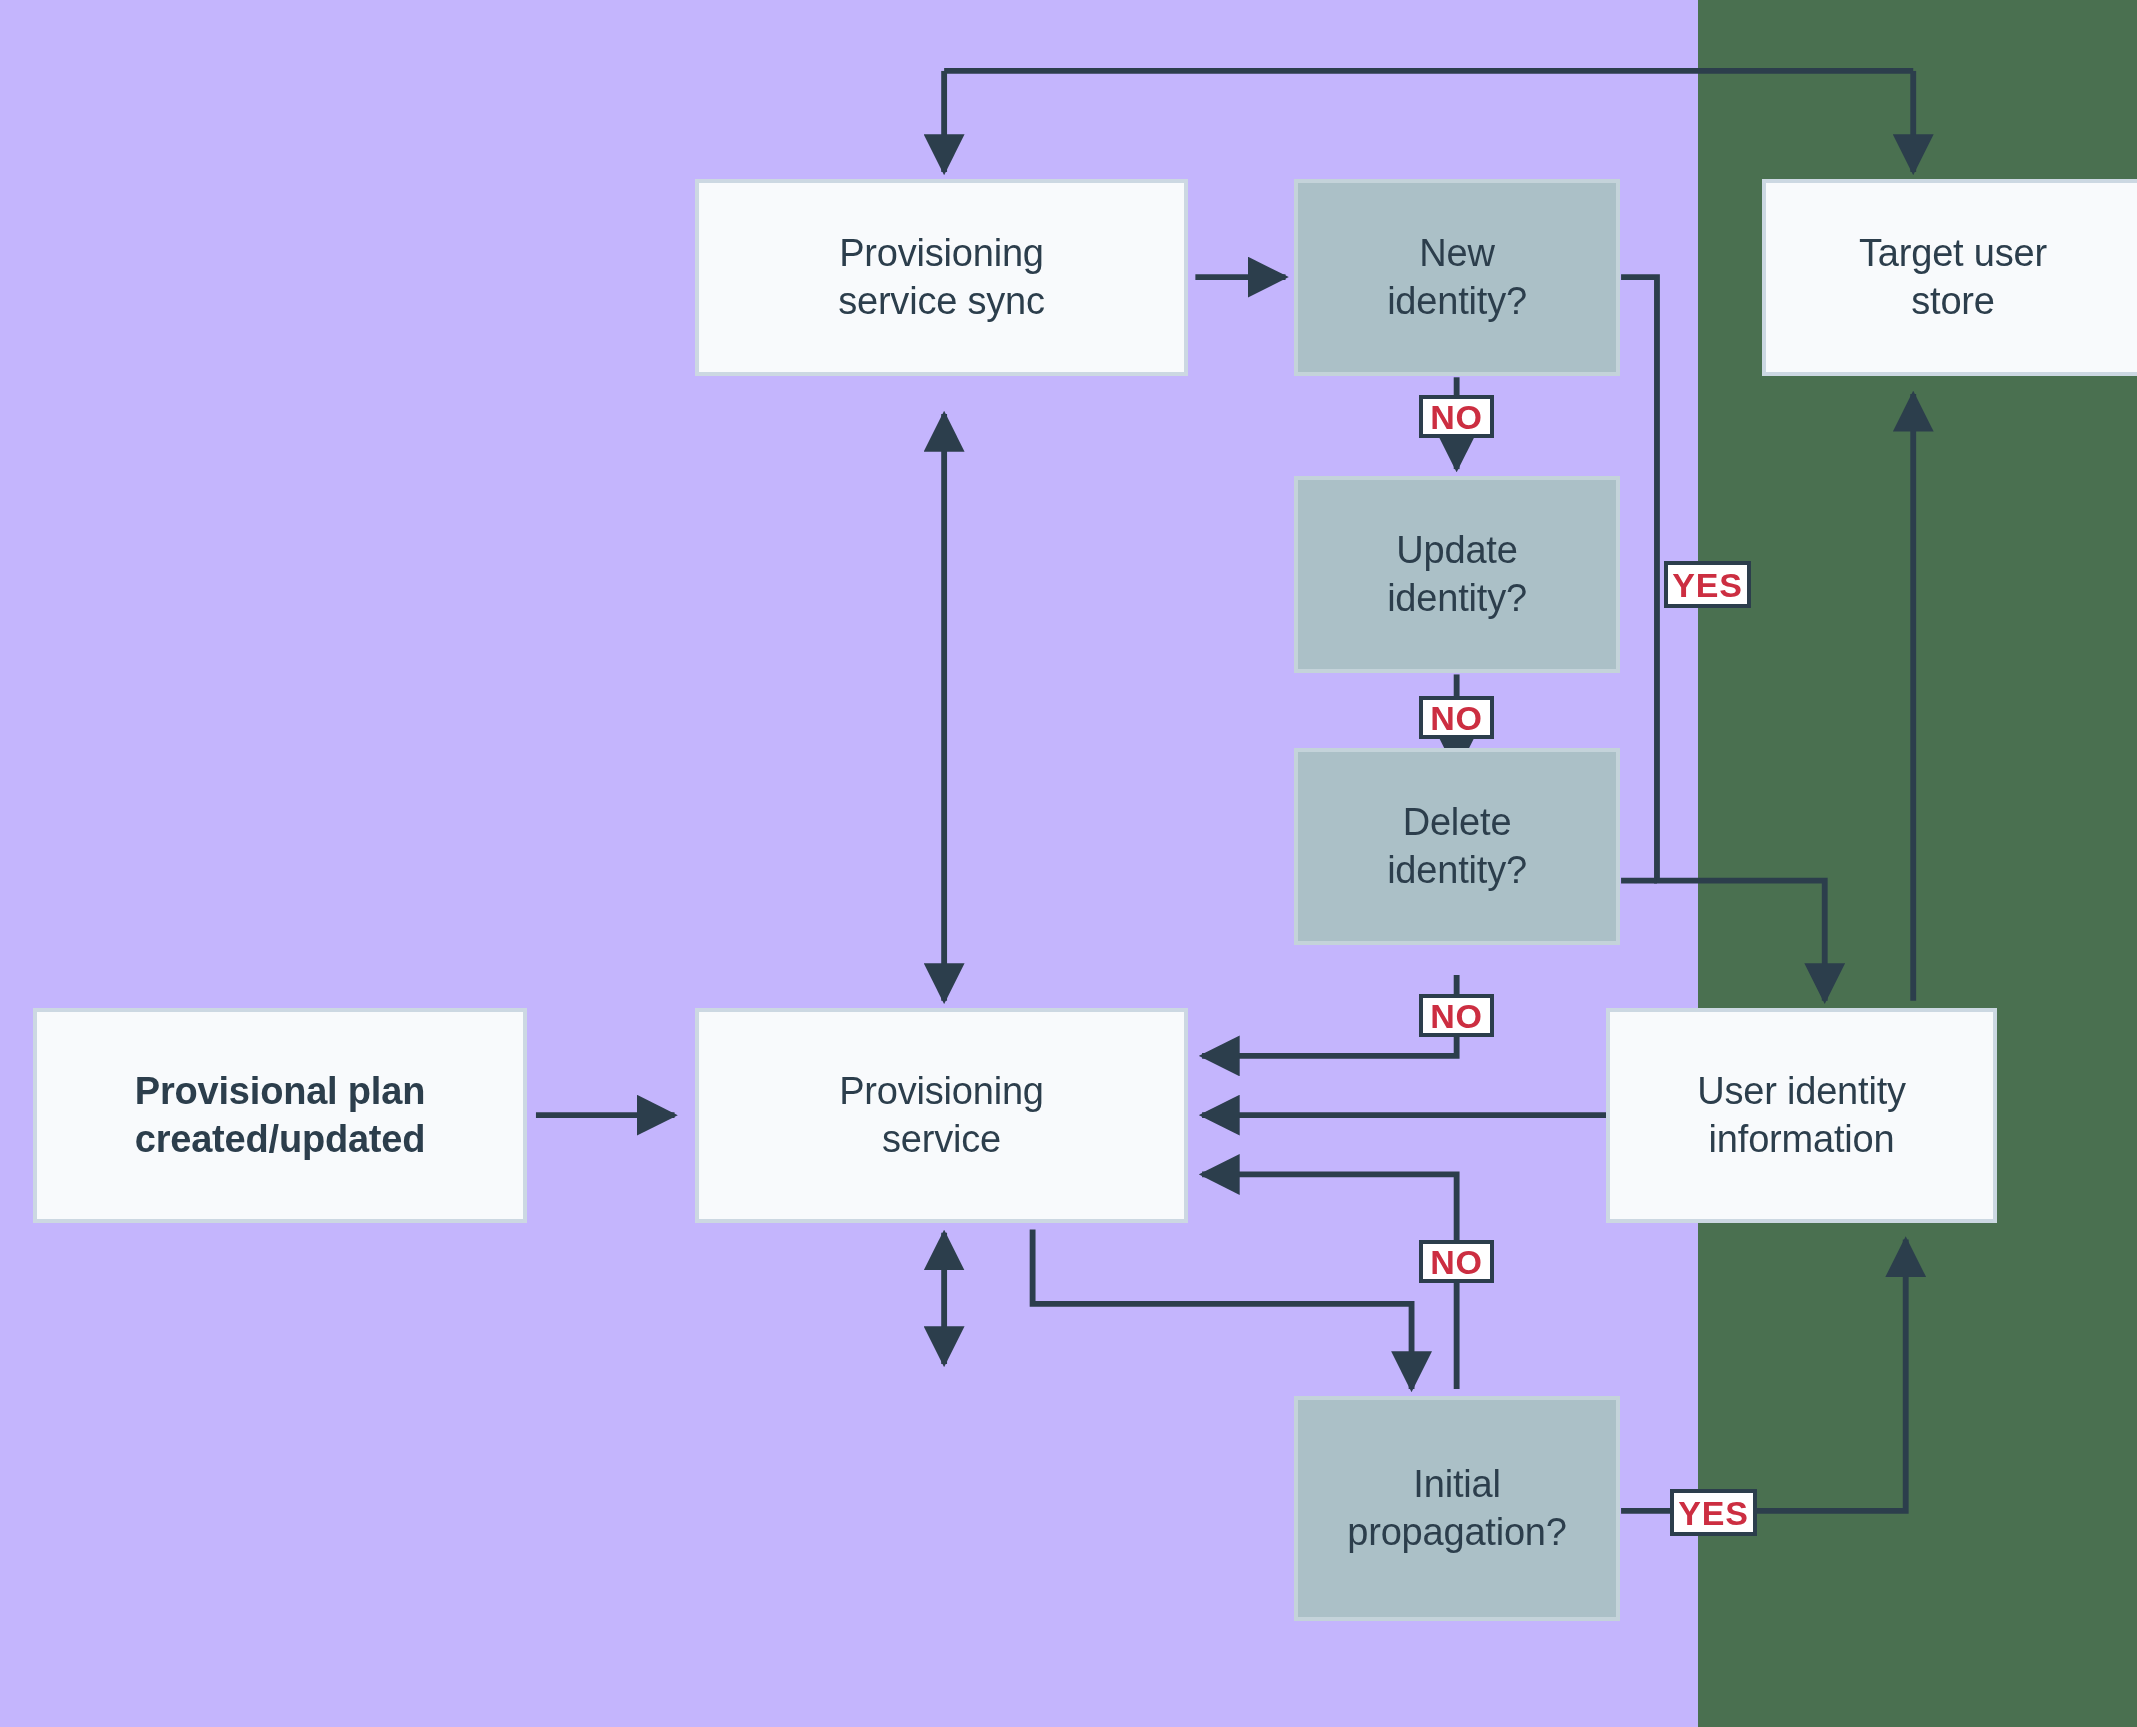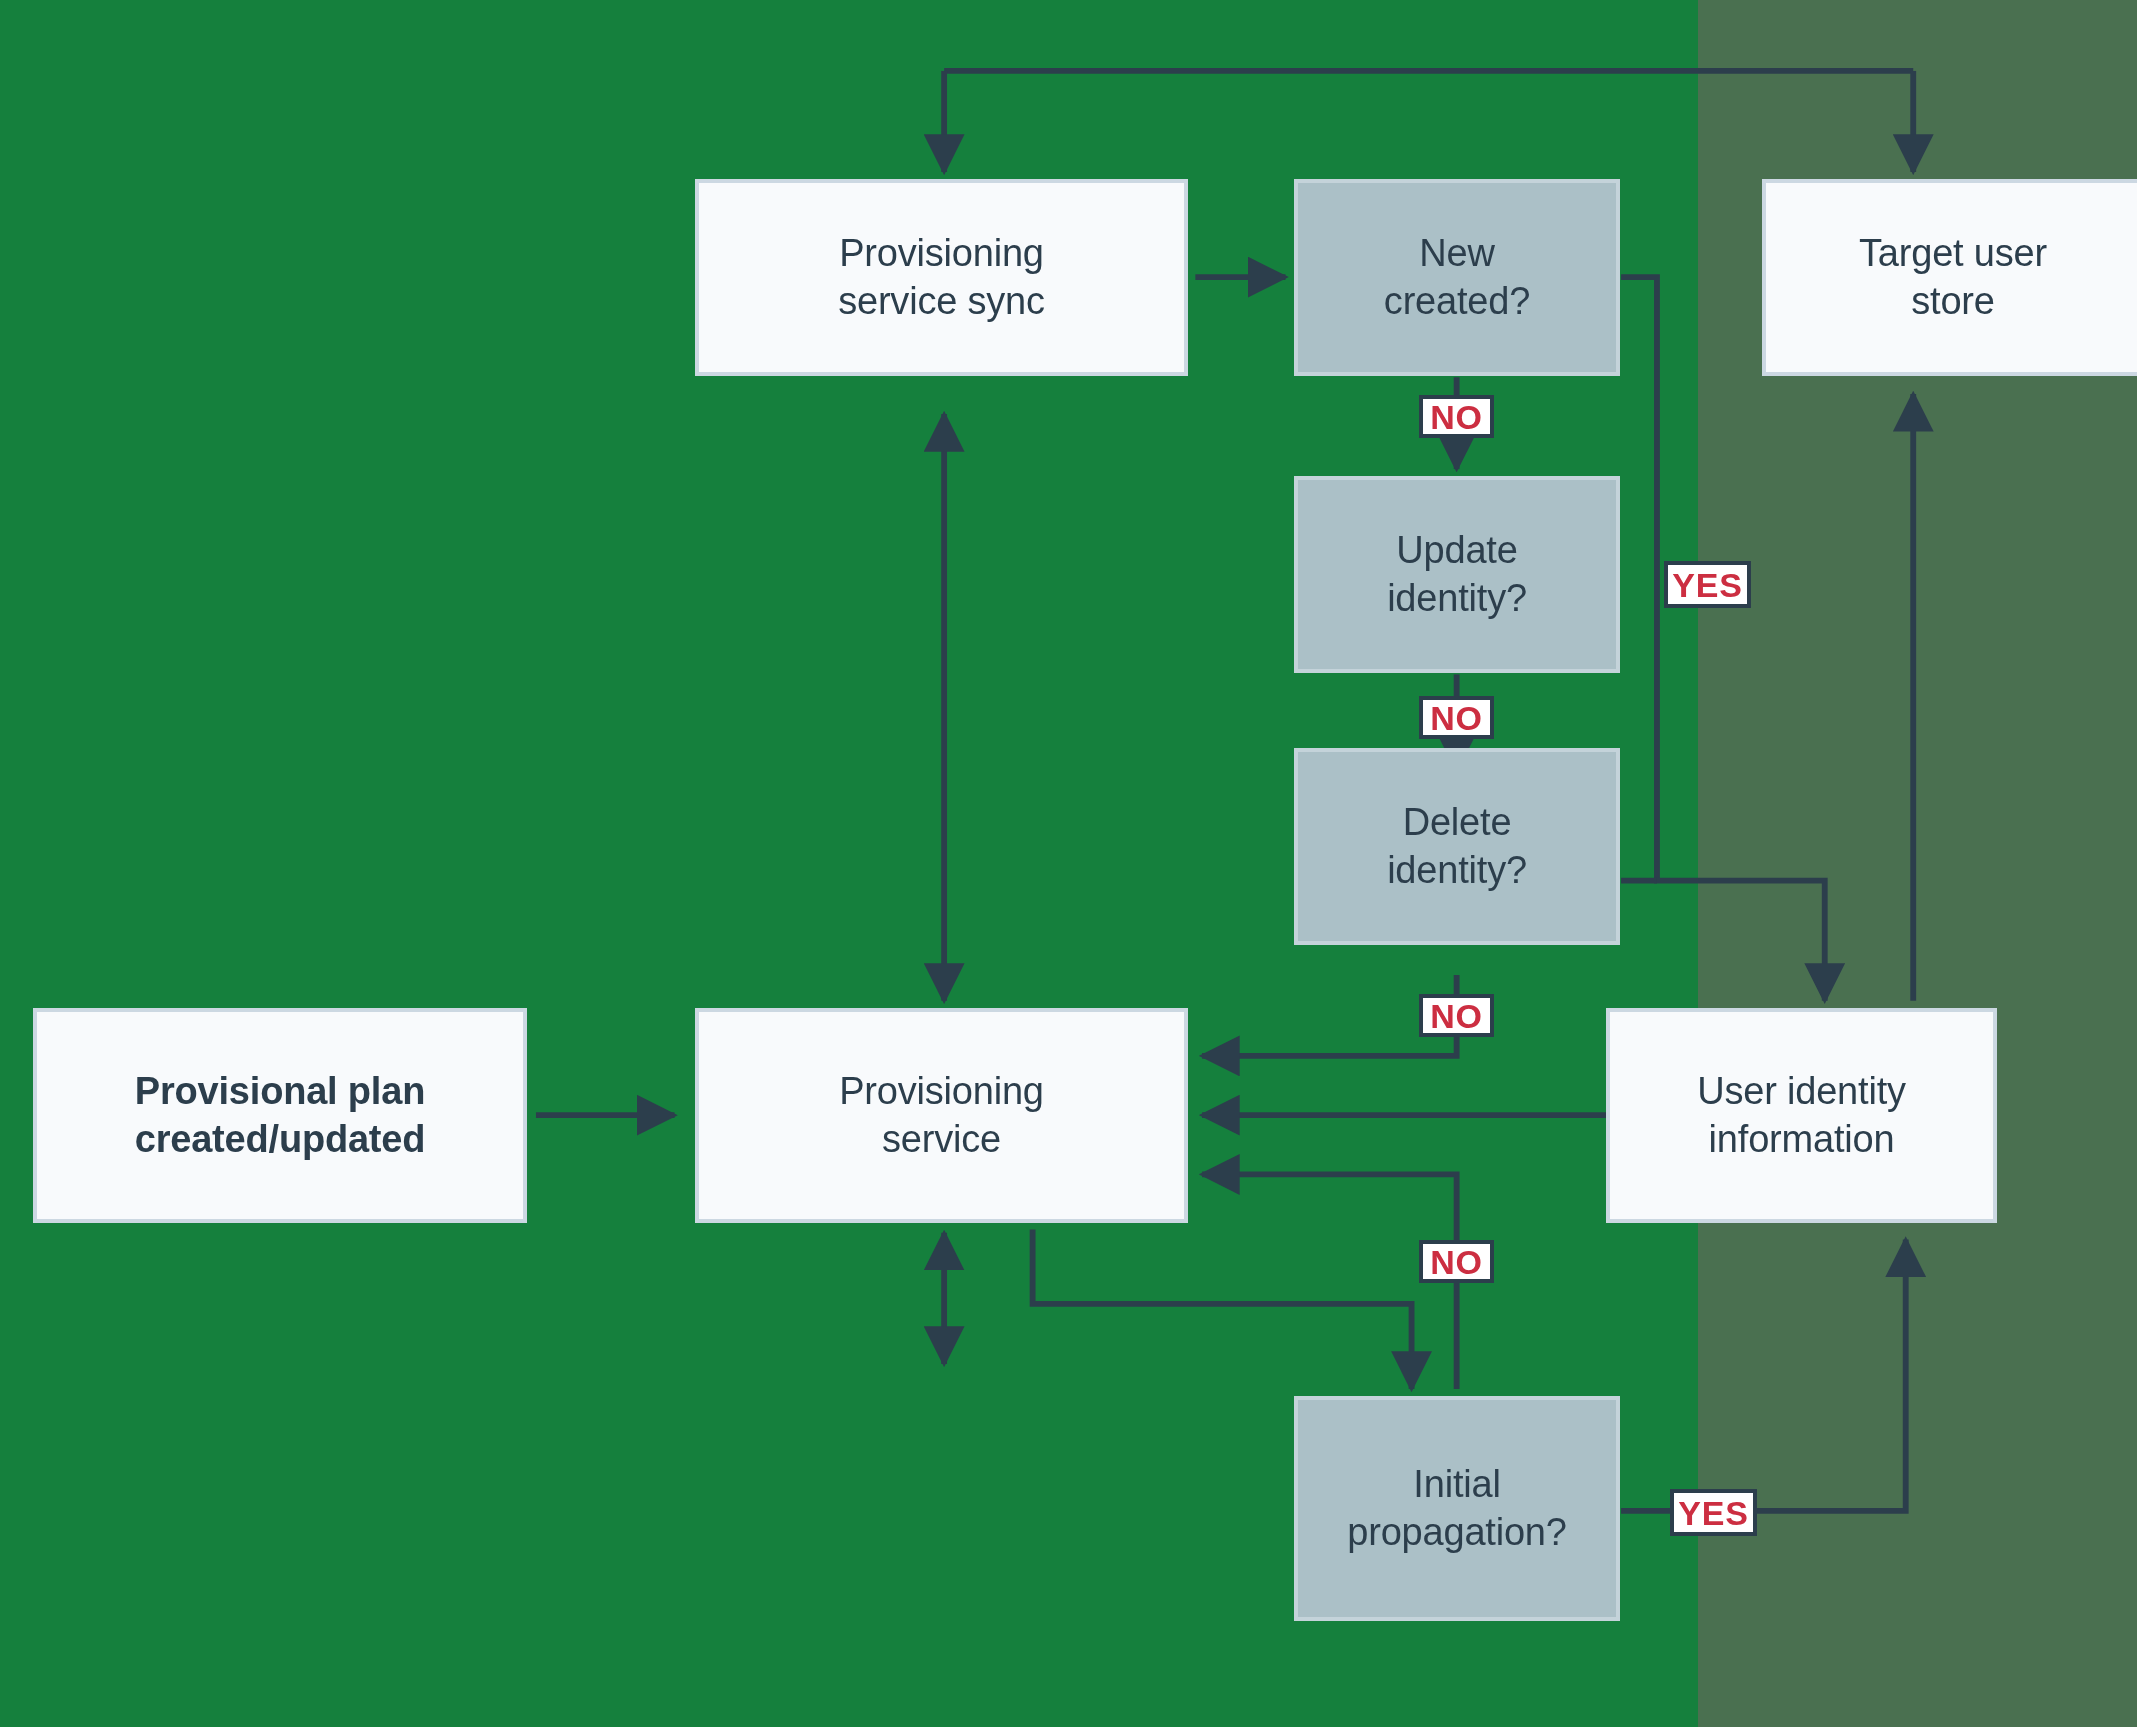--- a/index.html
+++ b/index.html
@@ -10,21 +10,21 @@
   body {
     width: 2137px;
     height: 1727px;
     font-family: "Liberation Sans", sans-serif;
     overflow: hidden;
   }
   #diagram-root {
     position: relative;
     width: 1698px;
     height: 1727px;
-    background: #15803d;
+    background: #c4b5fd;
   }
   svg.flow-canvas {
     position: absolute;
     left: 0;
     top: 0;
     width: 2137px;
     height: 1727px;
   }
   .node {
     position: absolute;
@@ -115,21 +115,21 @@
     </g>
   </svg>
 
   <div class="node process" style="left:695px; top:179px; width:493px; height:197px;">
     <span class="node-label">Provisioning
 service sync</span>
   </div>
 
   <div class="node decision" style="left:1294px; top:179px; width:326px; height:197px;">
     <span class="node-label">New
-created?</span>
+identity?</span>
   </div>
 
   <div class="node process" style="left:1722px; top:179px; width:382px; height:197px;margin-left:40px;">
     <span class="node-label">Target user
 store</span>
   </div>
 
   <div class="node decision" style="left:1294px; top:476px; width:326px; height:197px;">
     <span class="node-label">Update
 identity?</span>

